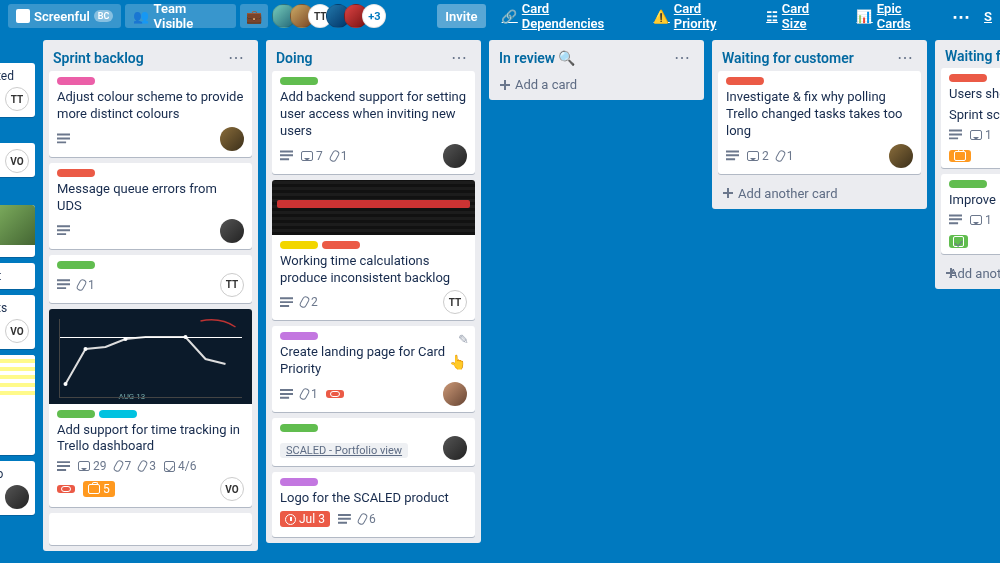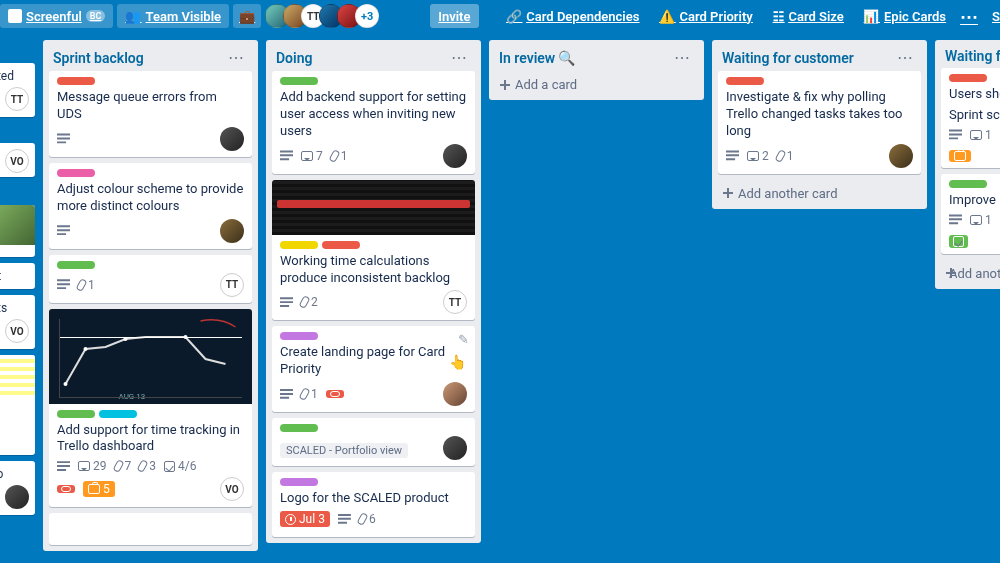--- a/index.html
+++ b/index.html
@@ -9,24 +9,23 @@
     color: #172b4d;
     font-size: 14px;
     overflow: hidden;
     width: 1000px;
     height: 563px;
   }
   .topbar {
     height: 32px;
     display: flex;
     align-items: center;
-    padding: 0 0;
+    padding: 0 8px;
     gap: 4px;
     color: #fff;
-    text-decoration: underline;
   }
   .tb-btn {
     background: rgba(255,255,255,0.22);
     border-radius: 3px;
     padding: 3px 8px;
     font-size: 13px;
     font-weight: 600;
     display: flex;
     align-items: center;
     gap: 4px;
@@ -116,21 +115,21 @@
     background: linear-gradient(90deg,#fff,#fff);
   }
   .cover.chart::after{
     content:""; position:absolute; left:10px; right:10px; top:10px; bottom:6px;
     border-left:1px solid #444; border-bottom:1px solid #444;
   }
   .cover.big { height: 95px; background:#0b1a2a; }
   .cover.code { background: repeating-linear-gradient(0deg,#111,#111 3px,#1c1c1c 3px,#1c1c1c 6px);}
   .sticker-tag {
     display:inline-block; background:#eef0f3; color:#5e6c84; font-size:11px;
-    padding:1px 6px; border-radius:3px; margin-top:4px;
+    padding:1px 6px; border-radius:3px; margin-top:4px;text-decoration:underline;
   }
   .add-card {
     color:#5e6c84; font-size:13px; padding:6px 10px 8px 10px; cursor:pointer;
     display:flex; align-items:center; gap:4px;
   }
 
   
   .ico { display:inline-block; width:13px; height:13px; background:#6b778c; }
   .ico.desc { clip-path: polygon(0 10%,100% 10%,100% 25%,0 25%,0 40%,100% 40%,100% 55%,0 55%,0 70%,70% 70%,70% 85%,0 85%); }
   .ico.comment { border:1.5px solid #6b778c; background:none; border-radius:2px; position:relative; width:12px; height:10px;}
@@ -241,41 +240,41 @@
   </div>
 
   <div class="list">
     <div class="list-header">
       <span class="list-title">Sprint backlog</span>
       <span class="list-menu">⋯</span>
     </div>
     <div class="cards">
       <div class="card">
         <div class="labels">
+            <span class="label" style="background:#eb5fa8"></span>
+          </div>
+        <div class="card-title">Adjust colour scheme to provide more distinct colours</div>
+        <div class="card-footer">
+          <div class="badges">
+              <span class="ico desc"></span>
+            </div>
+          <div class="member photo1"></div>
+        </div>
+      </div>
+
+      <div class="card">
+        <div class="labels">
             <span class="label" style="background:#eb5a46"></span>
           </div>
         <div class="card-title">Message queue errors from UDS</div>
         <div class="card-footer">
           <div class="badges">
               <span class="ico desc"></span>
             </div>
           <div class="member photo2"></div>
-        </div>
-      </div>
-
-      <div class="card">
-        <div class="labels">
-            <span class="label" style="background:#eb5fa8"></span>
-          </div>
-        <div class="card-title">Adjust colour scheme to provide more distinct colours</div>
-        <div class="card-footer">
-          <div class="badges">
-              <span class="ico desc"></span>
-            </div>
-          <div class="member photo1"></div>
         </div>
       </div>
 
       <div class="card">
         <div class="labels">
             <span class="label" style="background:#61bd4f"></span>
           </div>
         <div class="card-footer">
           <div class="badges">
             <span class="ico desc"></span>

